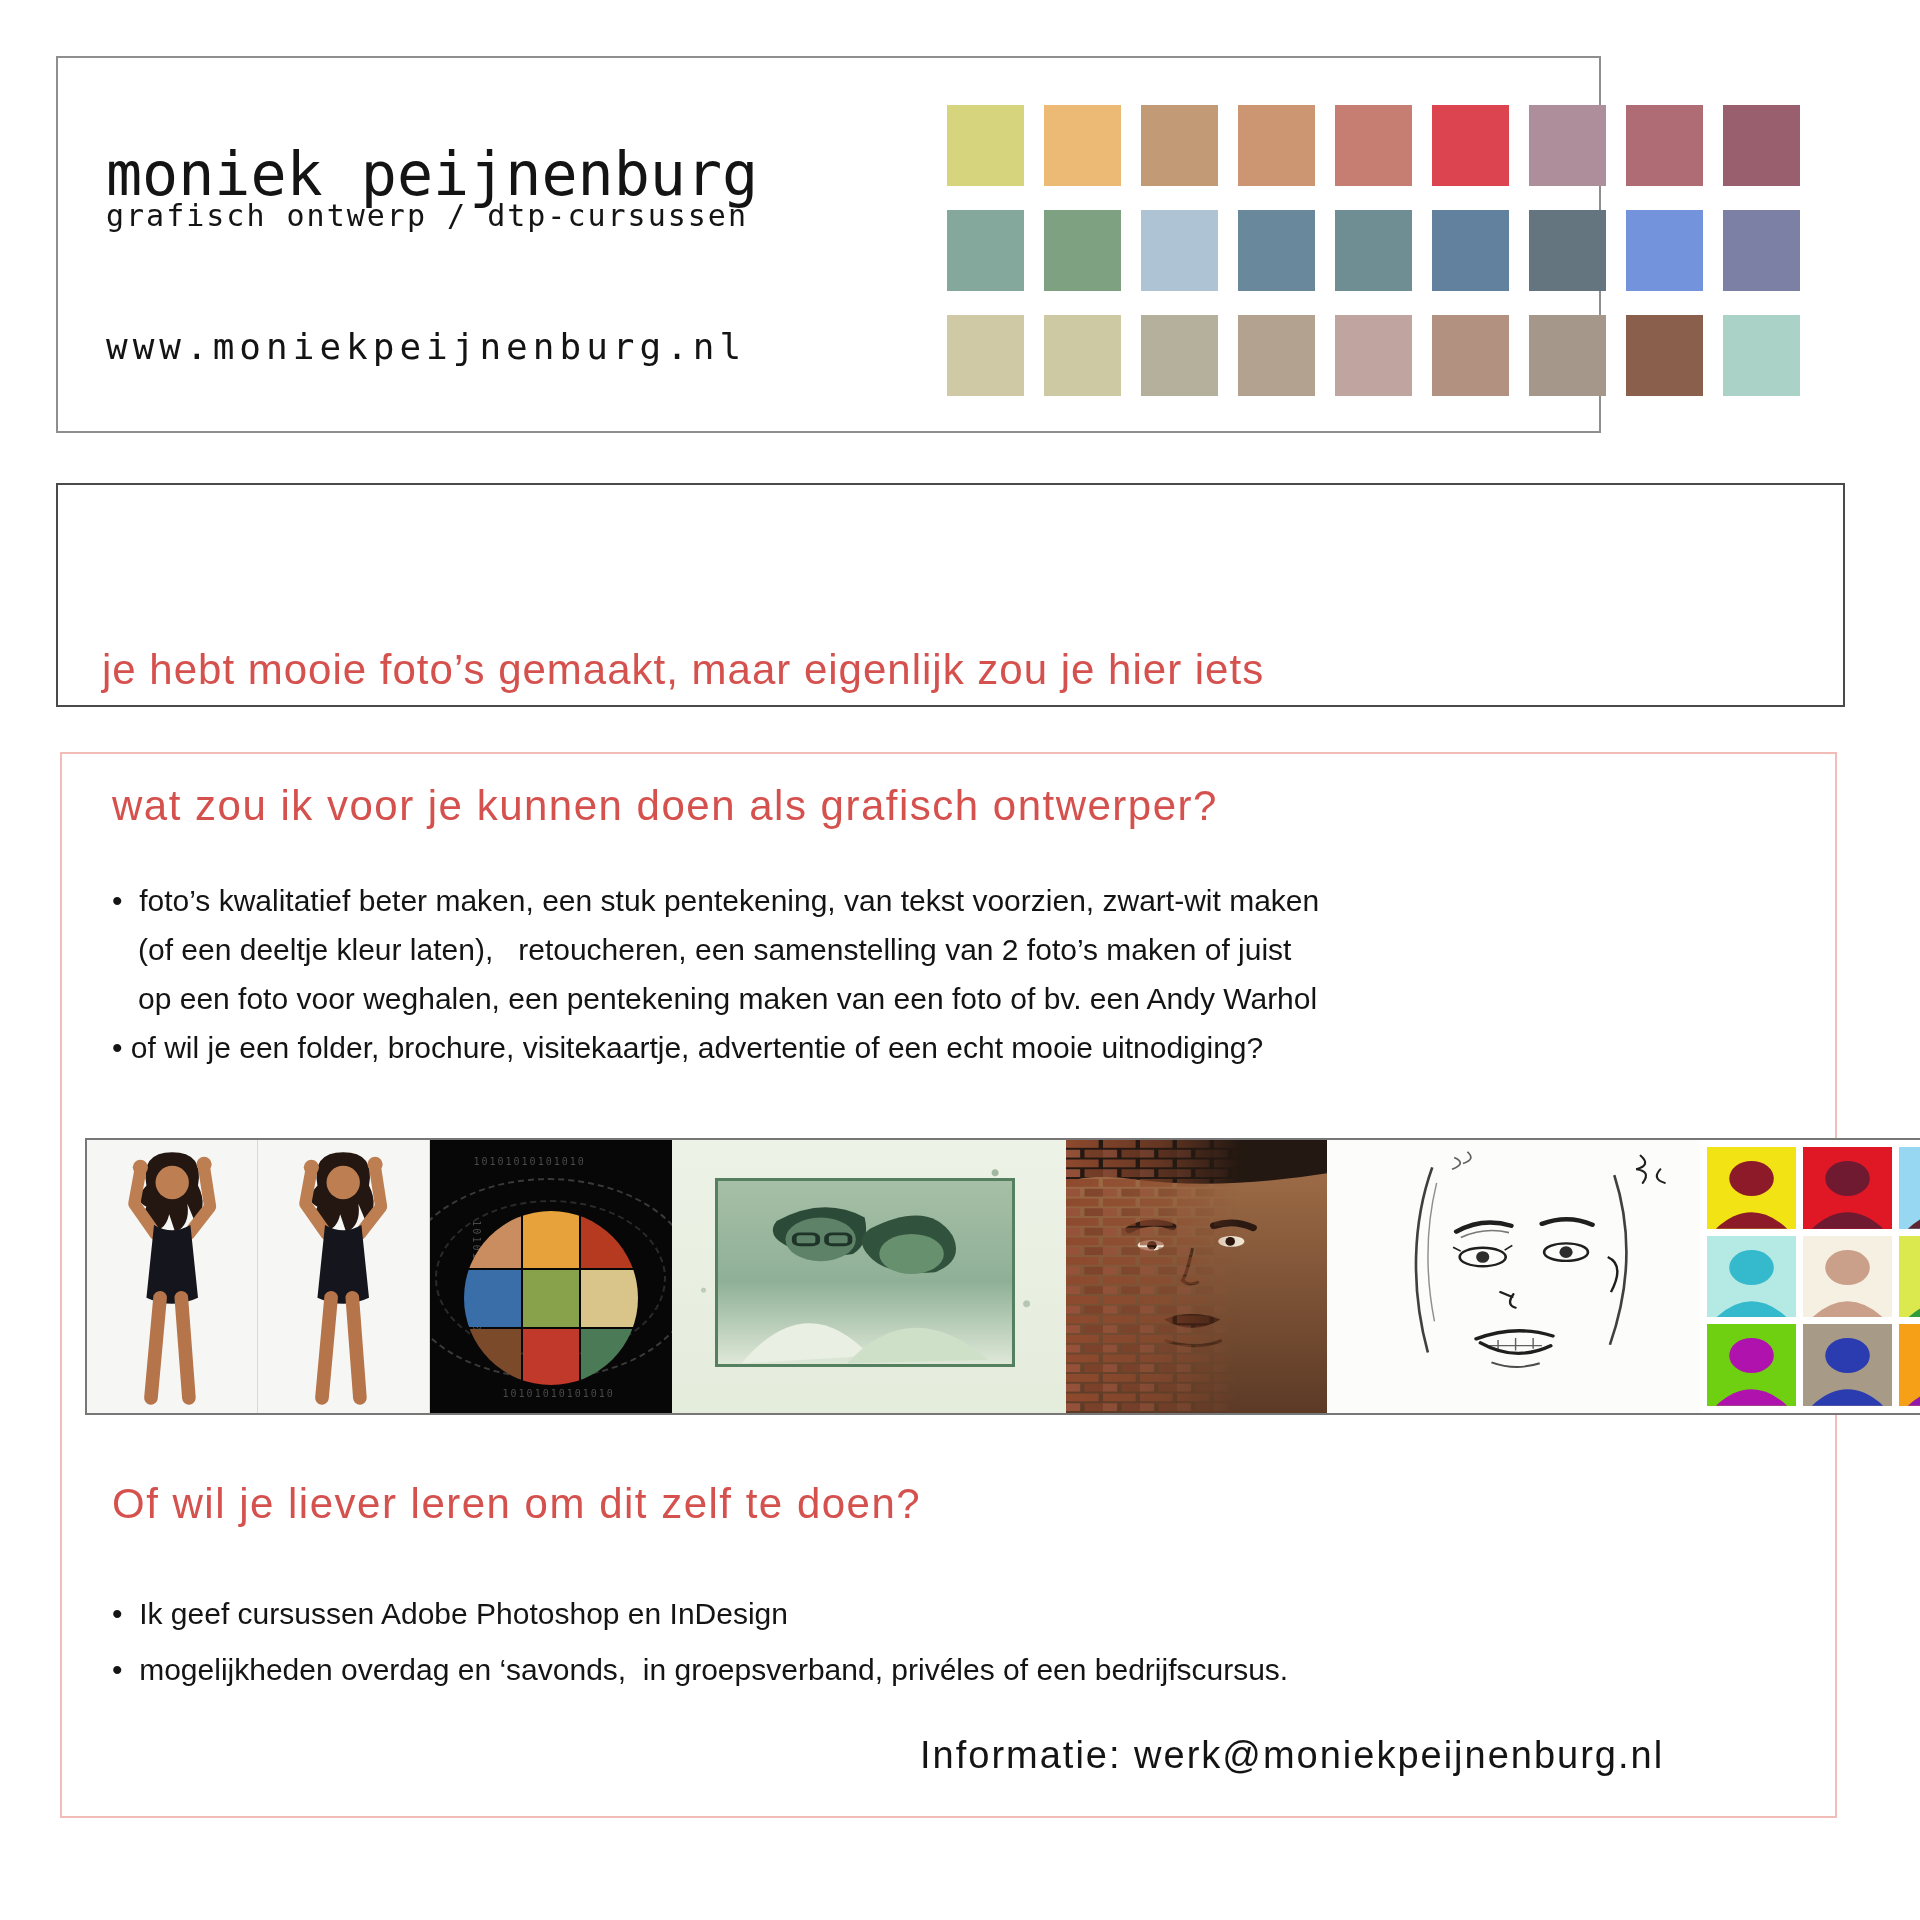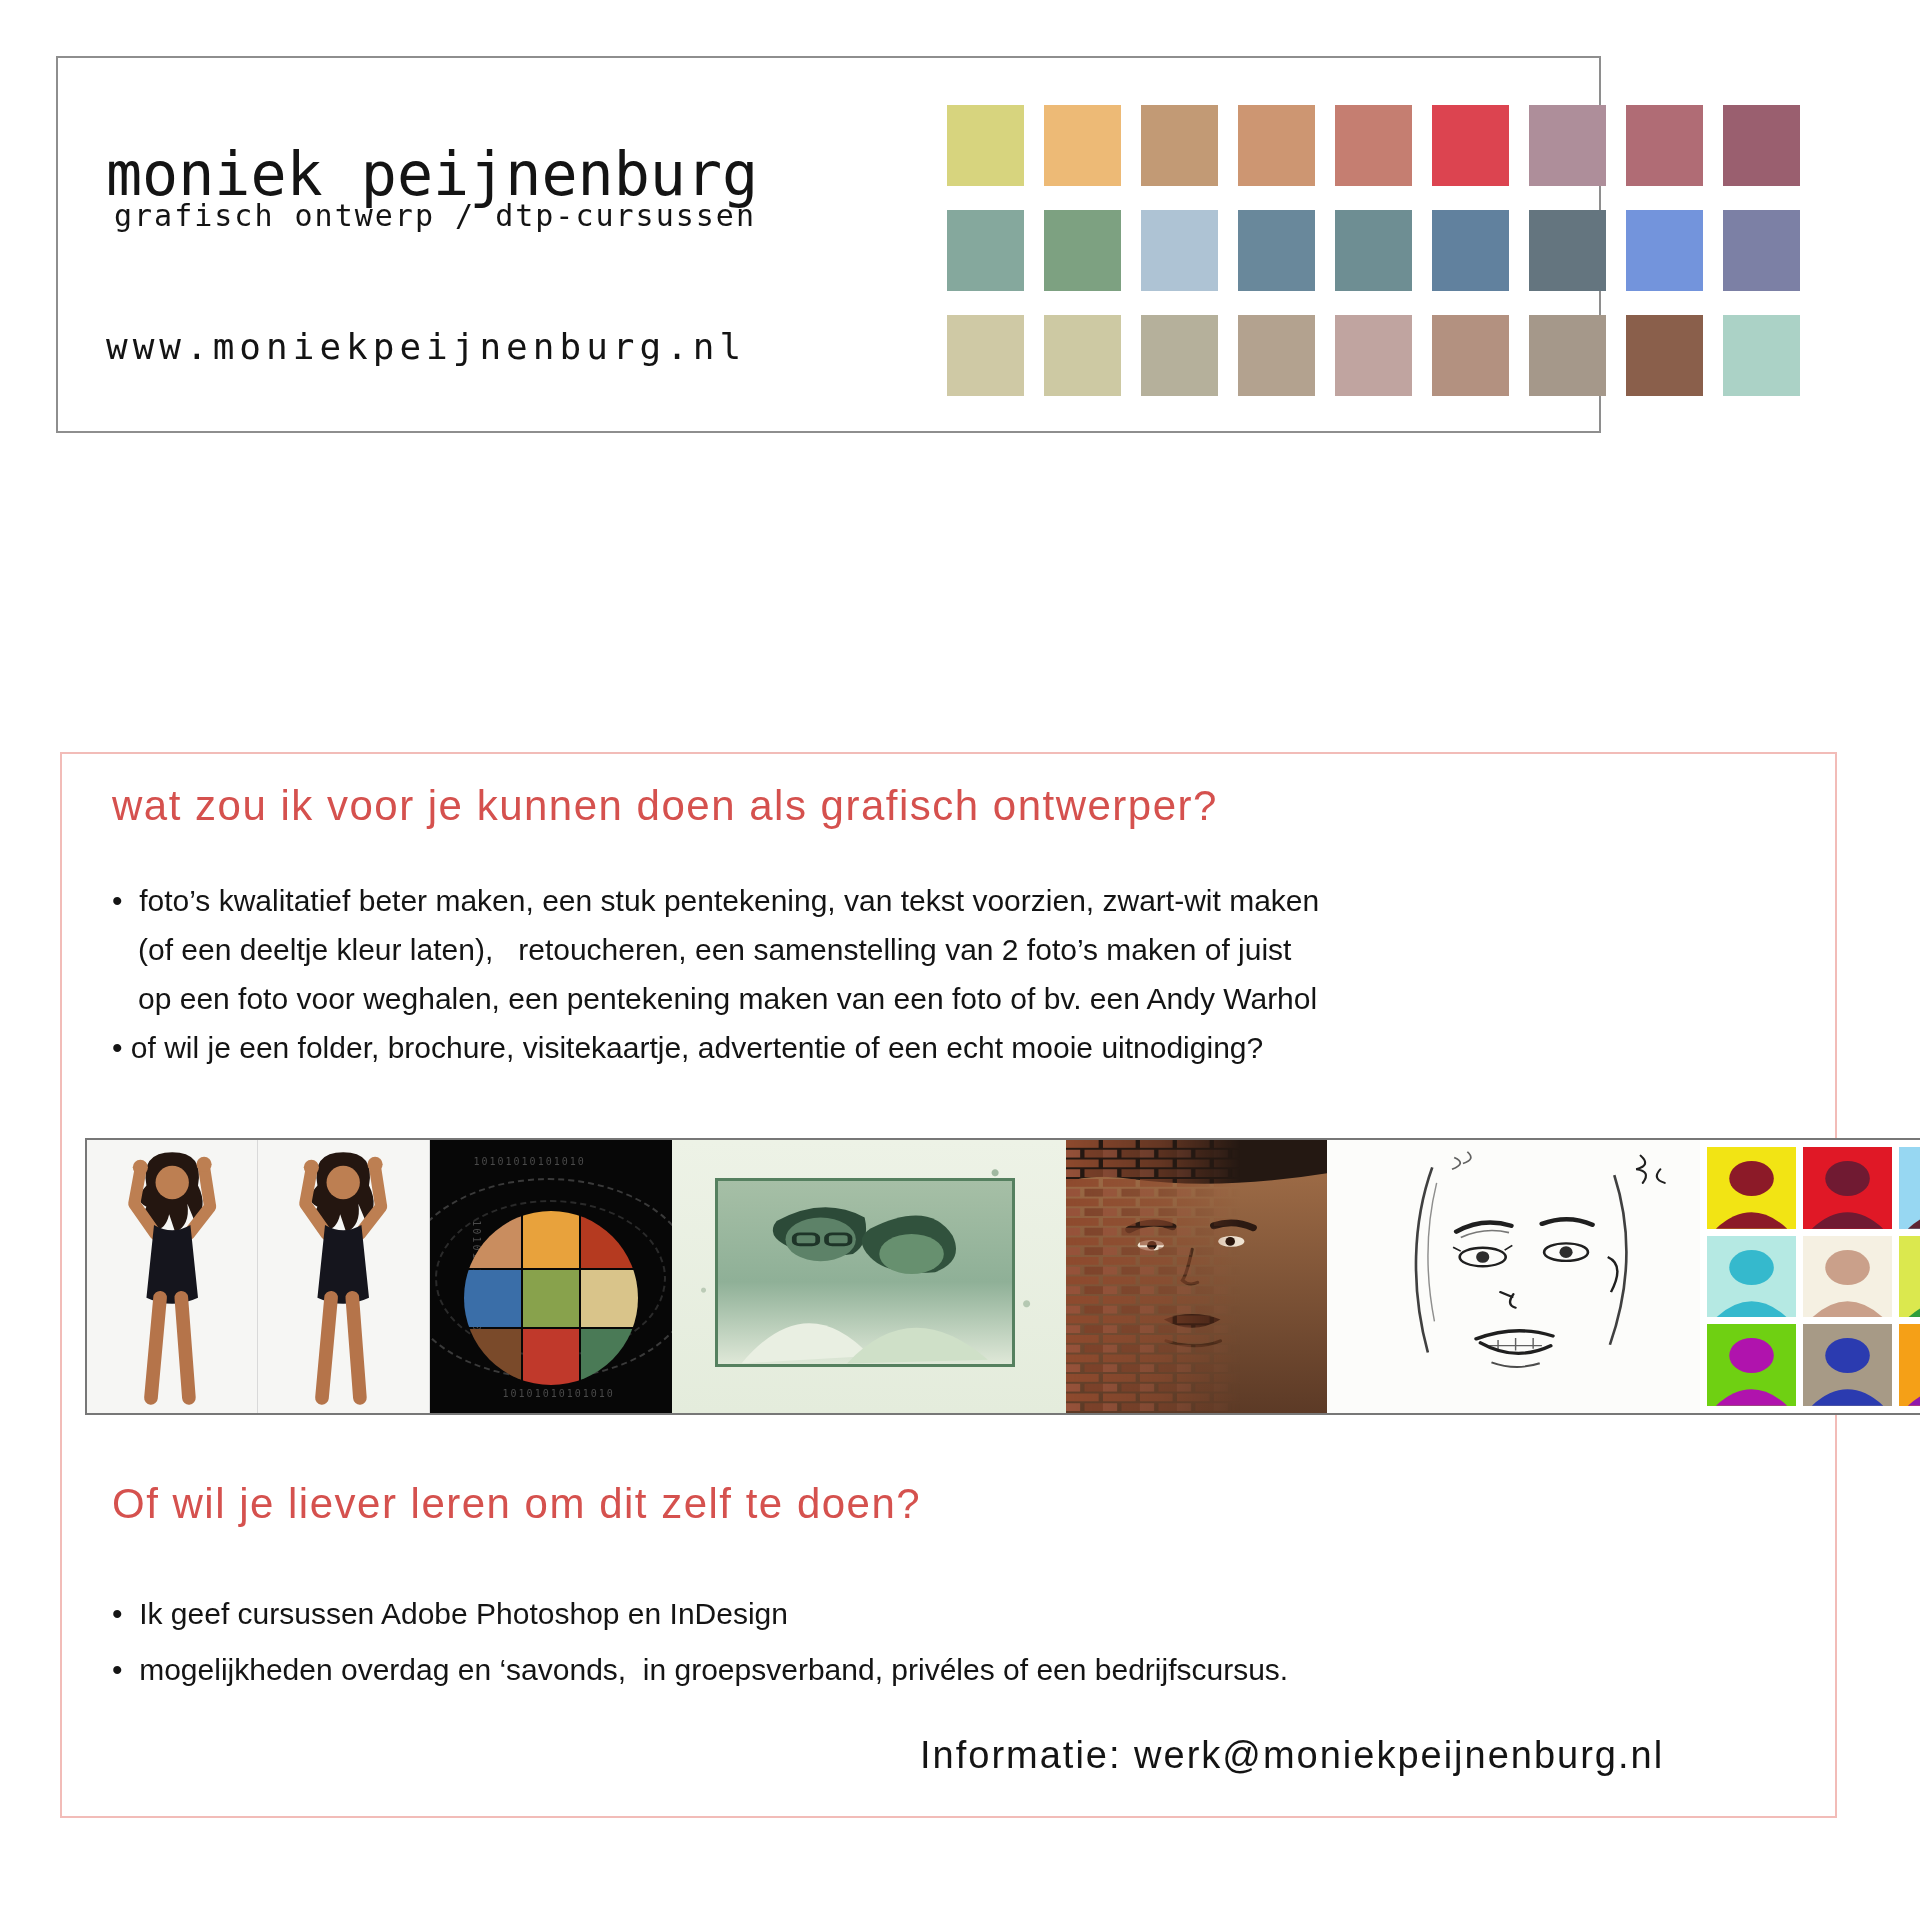--- a/index.html
+++ b/index.html
@@ -6,21 +6,21 @@
   .canvas{position:relative;width:1920px;height:1920px;background:#fff;overflow:hidden;
           font-family:"Liberation Sans",sans-serif;color:#1c1c1c;}
   .box{position:absolute;background:#fff;box-sizing:border-box;}
   .box-header{left:56px;top:56px;width:1545px;height:377px;border:2px solid #8e8e8e;}
   .box-intro{left:56px;top:483px;width:1789px;height:224px;border:2px solid #4a4a4a;}
   .box-main{left:60px;top:752px;width:1777px;height:1066px;border:2px solid #f2bcb8;}
 
   
   .brand-title{position:absolute;left:48px;top:86px;font-family:"DejaVu Sans Mono",monospace;
                font-size:60px;line-height:1;letter-spacing:0px;word-spacing:2px;color:#141414;white-space:pre;}
-  .brand-subtitle{position:absolute;left:56px;top:140px;font-family:"DejaVu Sans Mono",monospace;
+  .brand-subtitle{position:absolute;left:48px;top:140px;font-family:"DejaVu Sans Mono",monospace;
                font-size:30px;letter-spacing:2px;color:#141414;white-space:pre;}
   .brand-url{position:absolute;left:48px;top:268px;font-family:"DejaVu Sans Mono",monospace;
                font-size:36px;letter-spacing:5px;color:#141414;white-space:pre;text-align:center;}
   .palette{position:absolute;left:889px;top:47px;display:grid;
            grid-template-columns:repeat(9,77px);grid-auto-rows:81px;gap:24px 20px;}
   .swatch{width:77px;height:81px;}
 
   
   .intro-text{position:absolute;left:44px;top:30px;font-size:42px;line-height:62px;
               letter-spacing:1px;color:#d5514e;white-space:pre;}
@@ -109,20 +109,26 @@
       <div class="swatch" style="background-color: rgb(181, 176, 155);"></div>
       <div class="swatch" style="background-color: rgb(179, 162, 143);"></div>
       <div class="swatch" style="background-color: rgb(192, 164, 160);"></div>
       <div class="swatch" style="background-color: rgb(179, 145, 128);"></div>
       <div class="swatch" style="background-color: rgb(165, 152, 138);"></div>
       <div class="swatch" style="background-color: rgb(138, 95, 75);"></div>
       <div class="swatch" style="background-color: rgb(171, 210, 198);"></div>
     </div>
   </section>
 
+  <section class="box box-intro">
+    <div class="intro-text">
+      <div>je hebt mooie foto’s gemaakt, maar eigenlijk zou je hier iets</div>
+      <div>aan veranderd willen hebben of iets creatiefs mee willen doen..</div>
+    </div>
+  </section>
 
   <section class="box box-main">
     <h2 class="red-heading h-services">wat zou ik voor je kunnen doen als grafisch ontwerper?</h2>
 
     <div class="bullets bullets-1">
       <div class="bullet-line">•  foto’s kwalitatief beter maken, een stuk pentekening, van tekst voorzien, zwart-wit maken</div>
       <div class="bullet-line indent">(of een deeltje kleur laten),   retoucheren, een samenstelling van 2 foto’s maken of juist</div>
       <div class="bullet-line indent">op een foto voor weghalen, een pentekening maken van een foto of bv. een Andy Warhol</div>
       <div class="bullet-line">• of wil je een folder, brochure, visitekaartje, advertentie of een echt mooie uitnodiging?</div>
     </div>

